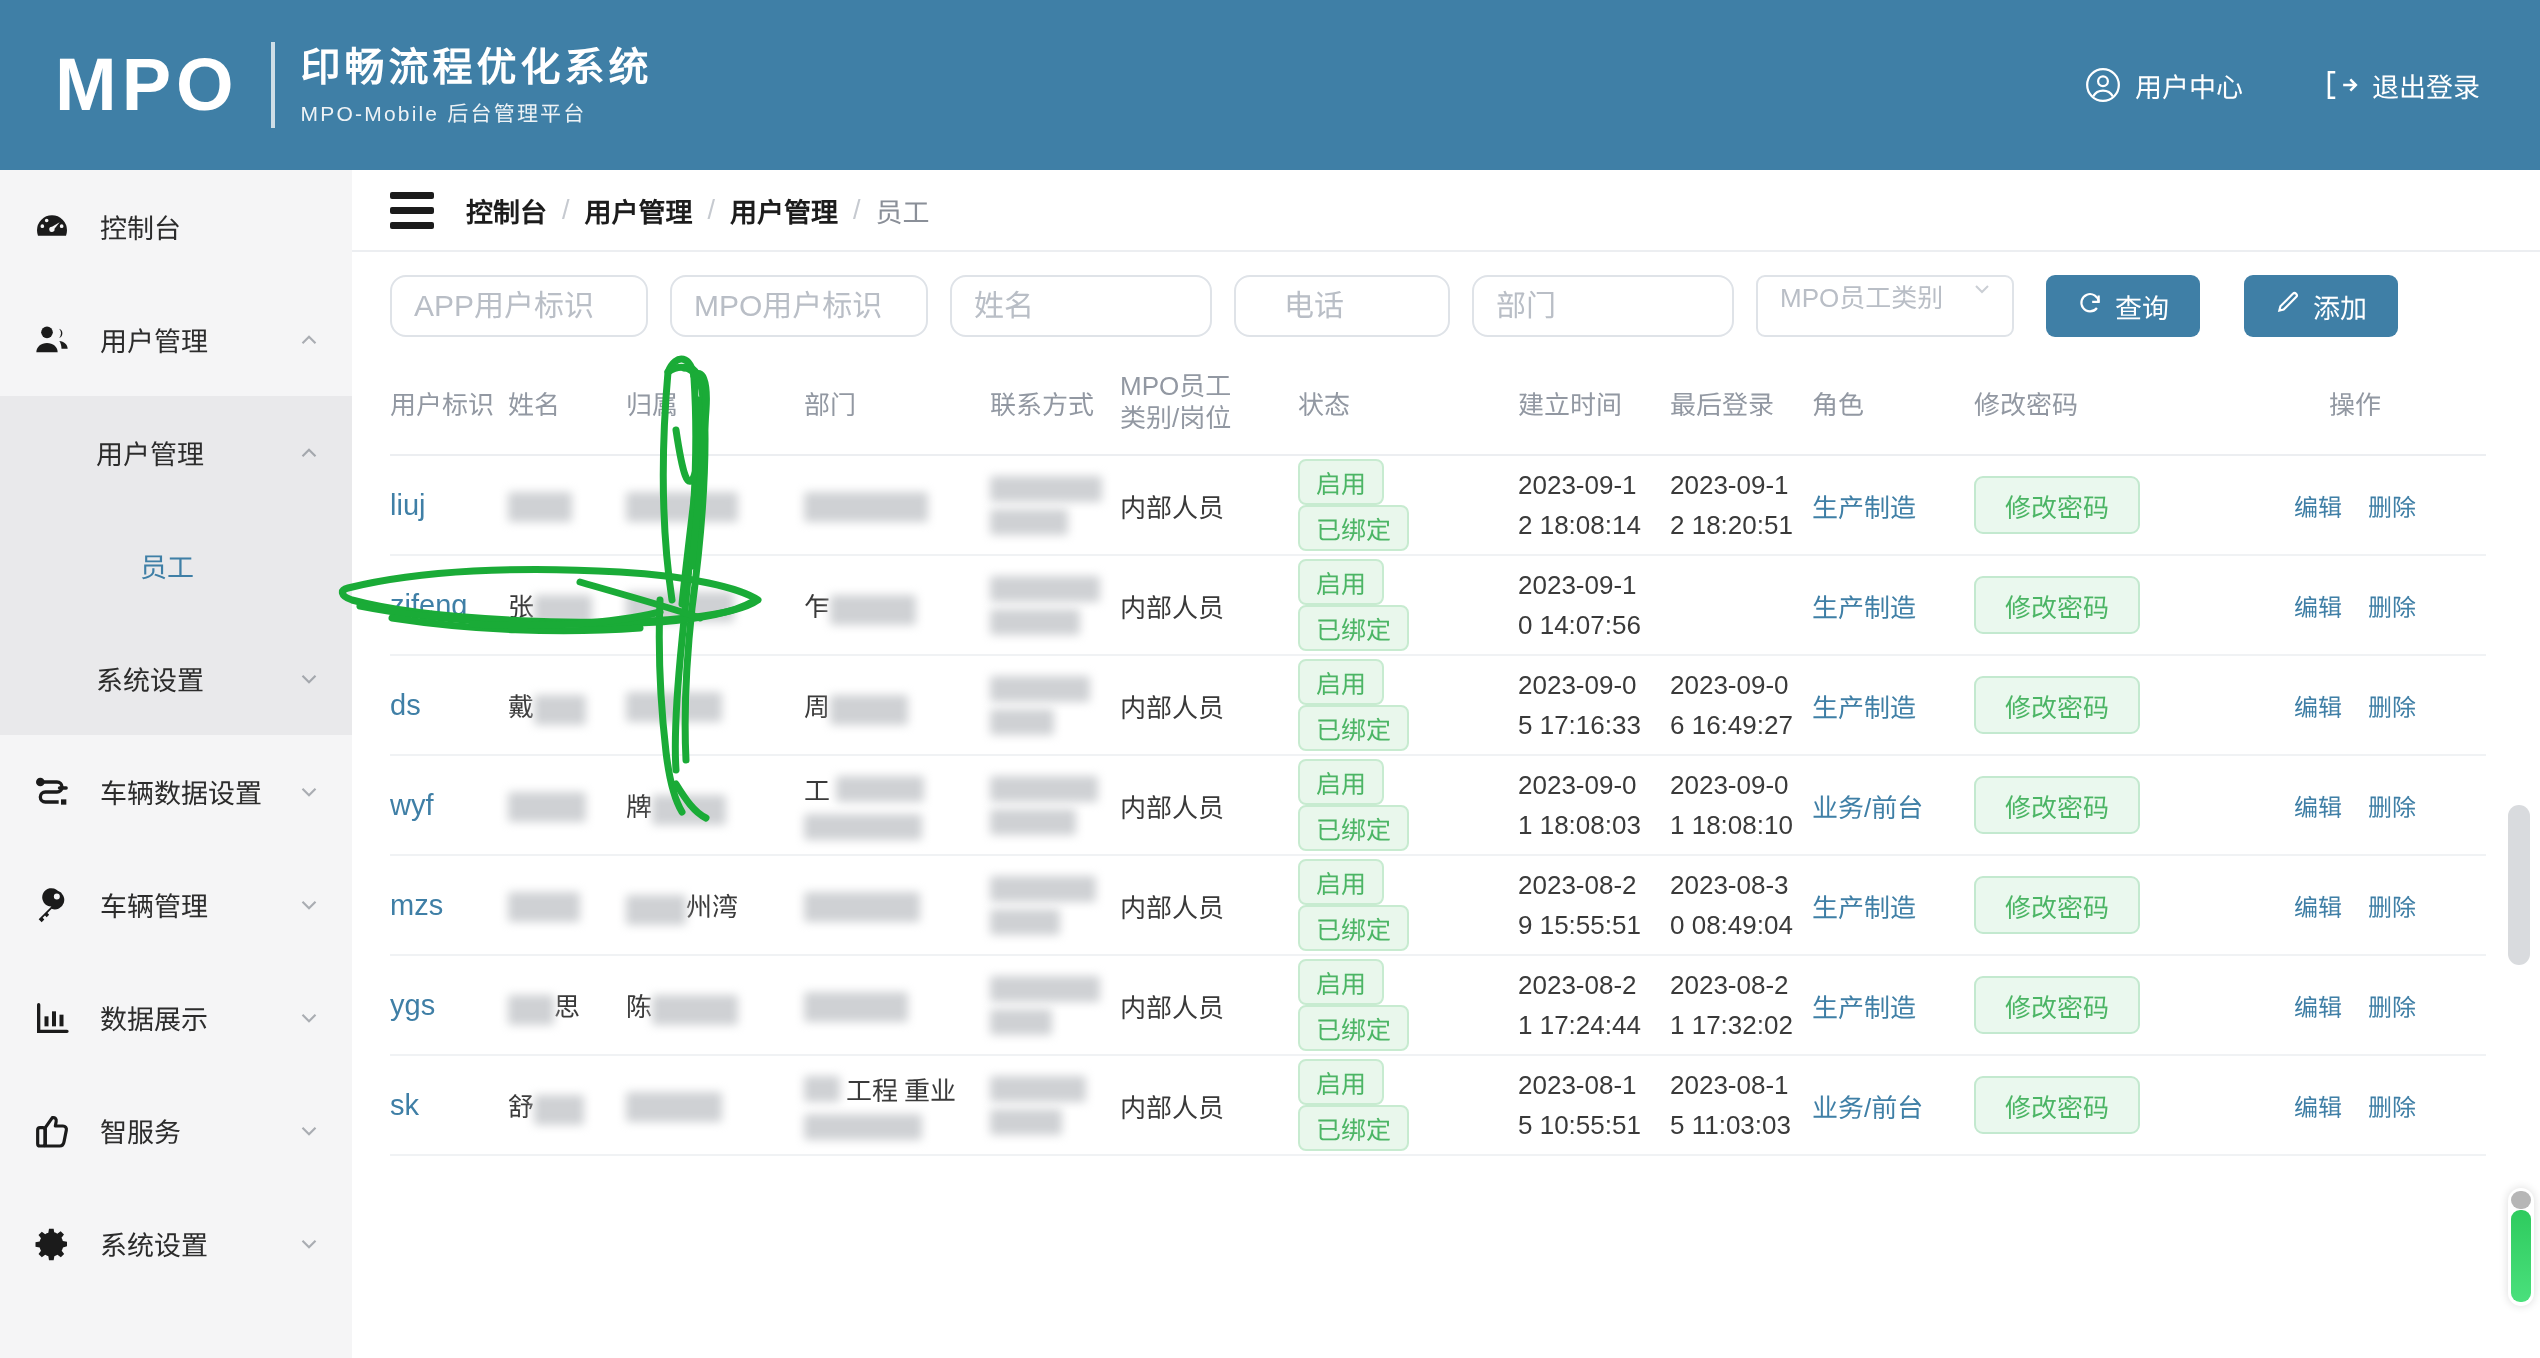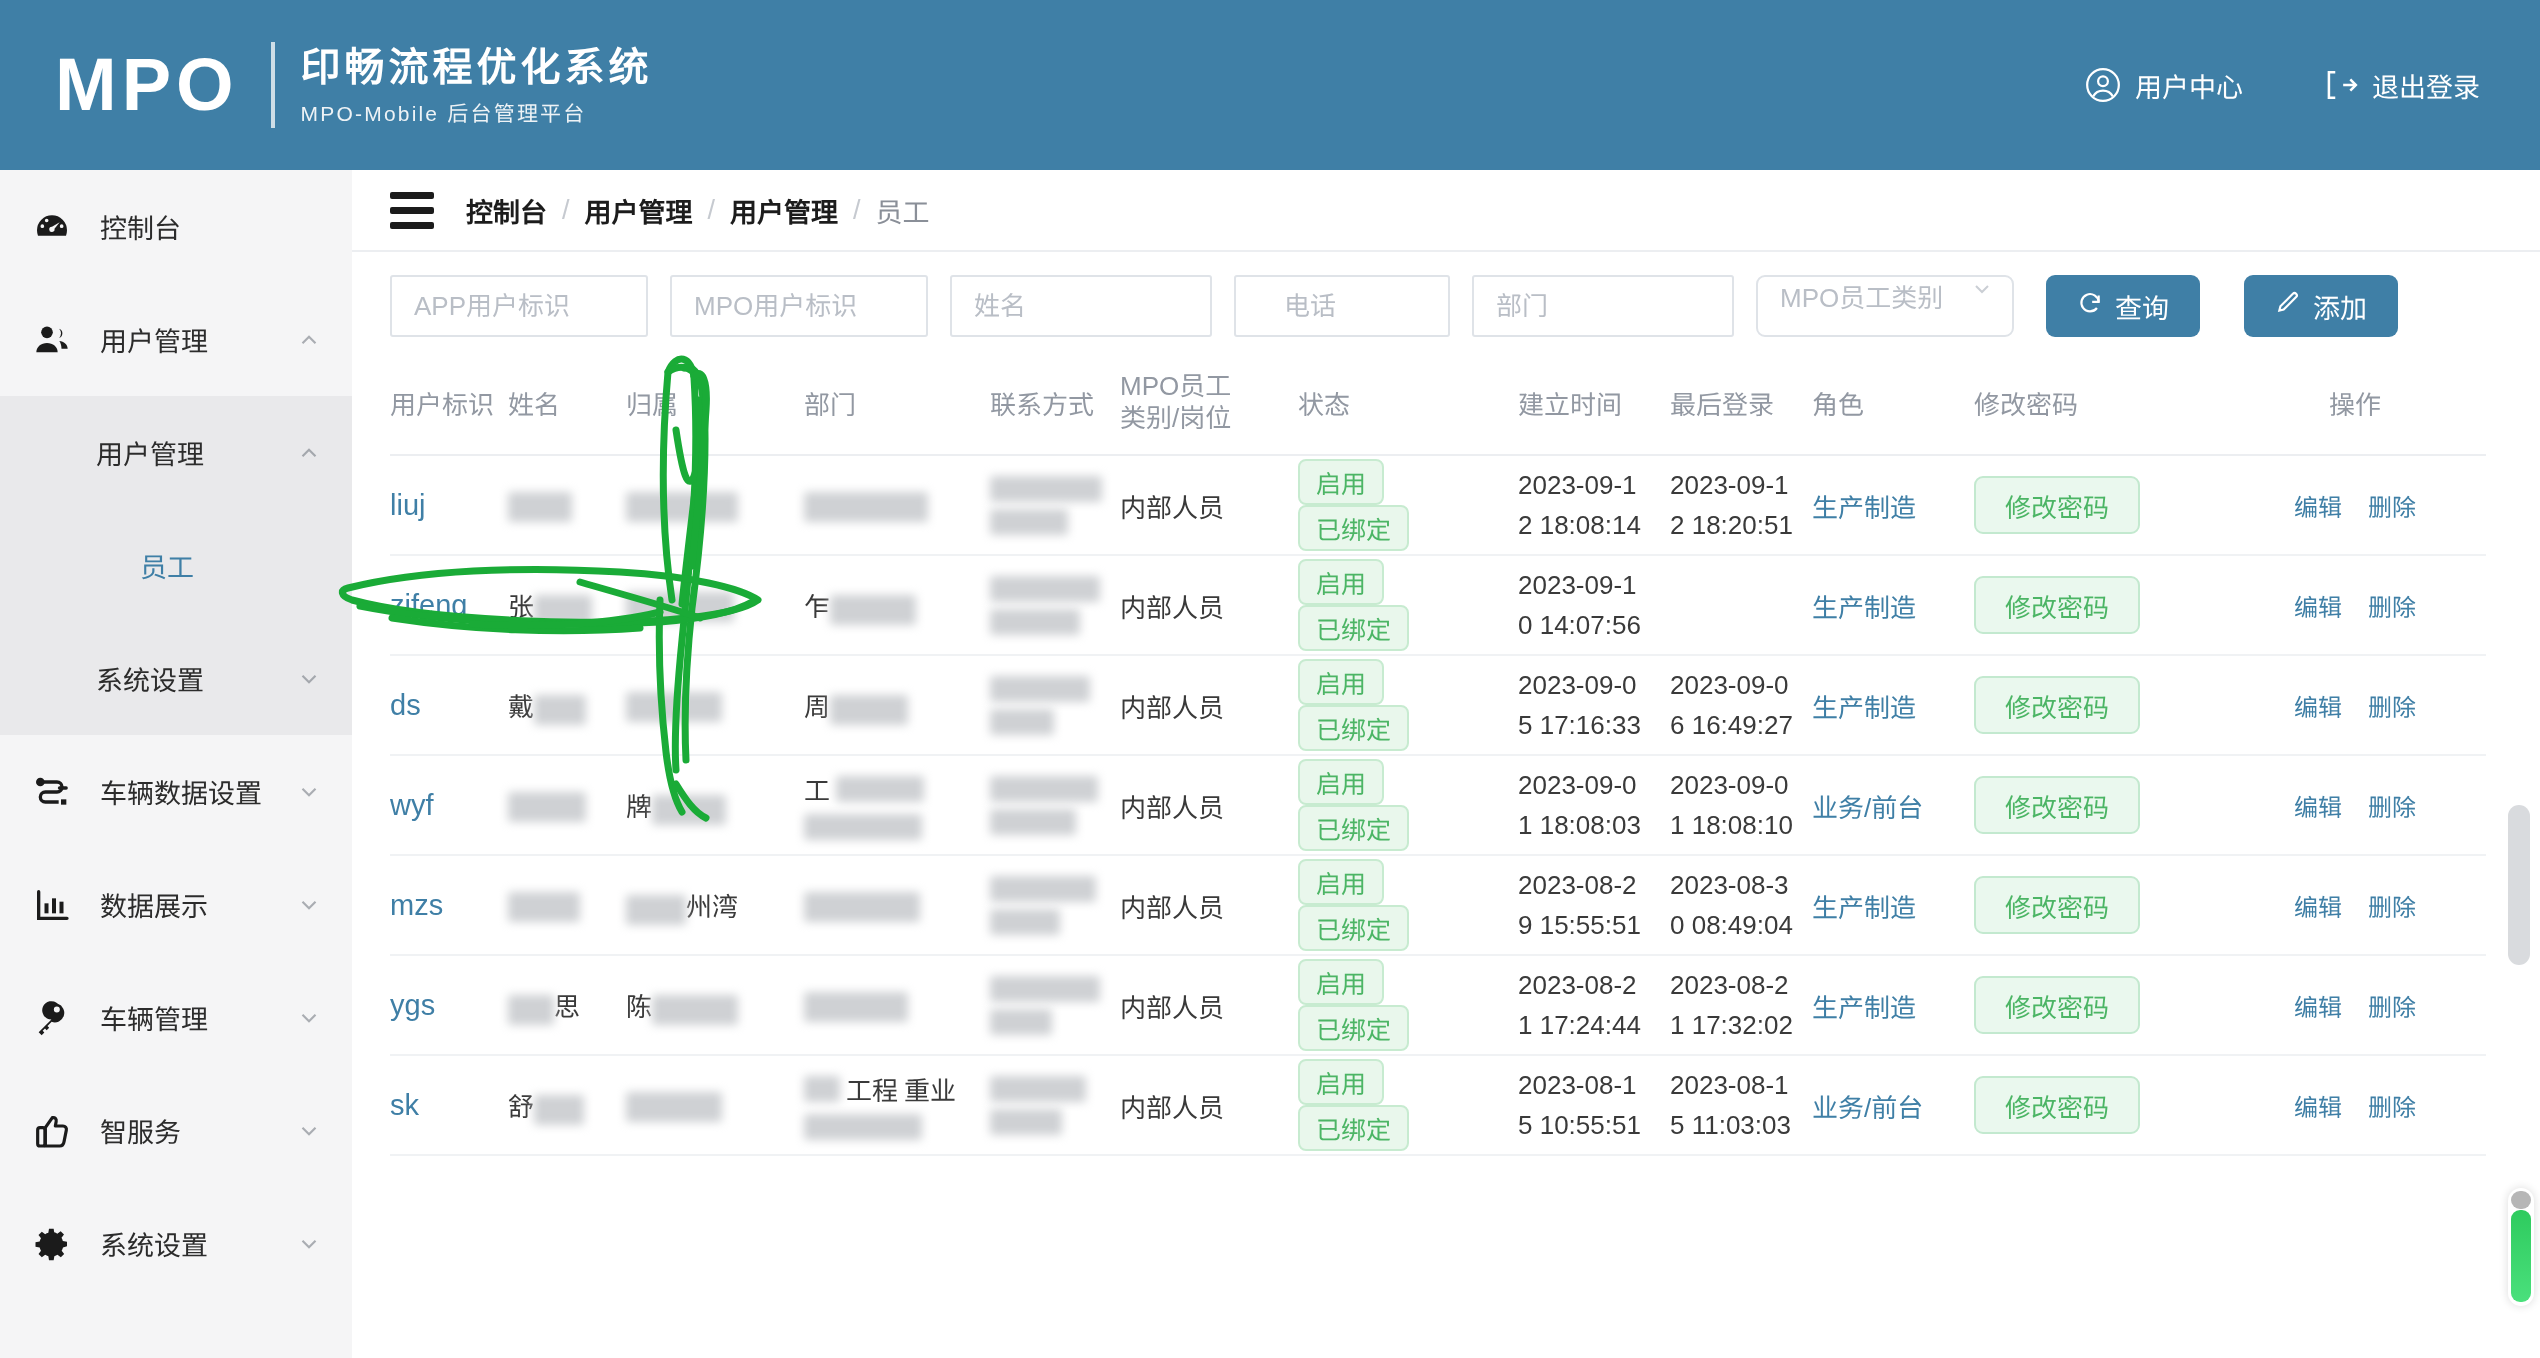--- a/index.html
+++ b/index.html
@@ -74,22 +74,22 @@
   .hamburger span:nth-child(2){ width: 44px; }
   .hamburger span:nth-child(3){ width: 44px; }
   .crumbs { display: flex; align-items: center; font-size: 27px; }
   .crumb { color: #1c1c1c; font-weight: 700; cursor: pointer; white-space: nowrap; }
   .crumb.last { color: #8a8f98; font-weight: 400; cursor: default; }
   .crumb-sep { color: #c6cad0; margin: 0 15px; font-weight: 400; }
 
   
   .filters { display: flex; align-items: center; padding: 23px 0 20px 38px; gap: 22px; }
   .fin {
-    height: 62px; border: 2px solid #dfe3e8; border-radius: 3px; background: #fff;
-    font-size: 26px; color: #2c2c2c; padding: 0 22px; outline: none;
+    height: 62px; border: 2px solid #dfe3e8; border-radius: 16px; background: #fff;
+    font-size: 30px; color: #2c2c2c; padding: 0 22px; outline: none;
     font-family: "Liberation Sans", sans-serif;
   }
   .fin::placeholder { color: #b9bec6; }
   .fin.w1 { width: 258px; }
   .fin.w2 { width: 258px; }
   .fin.w3 { width: 258px; }
   .fsel {
     height: 62px; width: 258px; border: 2px solid #dfe3e8; border-radius: 9px; background: #fff;
     display: flex; align-items: flex-start; justify-content: space-between;
     padding: 0 18px 0 22px; font-size: 26px; color: #b9bec6; cursor: pointer;
@@ -261,42 +261,42 @@
       <span class="side-label">车辆数据设置</span>
       <span class="caret">
         <svg width="26" height="26" viewBox="0 0 24 24" fill="none" stroke="#6d737c" stroke-width="2">
             <path d="M6 9l6 6 6-6"></path>
           </svg>
       </span>
     </div>
 
     <div class="side-item">
       <span class="side-ico">
+        <svg width="40" height="40" viewBox="0 0 24 24" fill="#1b1b1b">
+          <path d="M15.5 3.5a5.5 5.5 0 1 0-3.9 9.4l-.1.1L4 20.5l1.8 1.8 1.6-1.6-1-1 1.4-1.4 1 1 1.5-1.5-1-1 2.5-2.5a5.5 5.5 0 0 0 3.7-10.8zm-.6 5.2a1.8 1.8 0 1 1 0-3.6 1.8 1.8 0 0 1 0 3.6z"></path>
+        </svg>
+      </span>
+      <span class="side-label">车辆管理</span>
+      <span class="caret">
+        <svg width="26" height="26" viewBox="0 0 24 24" fill="none" stroke="#6d737c" stroke-width="2">
+            <path d="M6 9l6 6 6-6"></path>
+          </svg>
+      </span>
+    </div>
+
+    <div class="side-item">
+      <span class="side-ico">
         <svg width="40" height="40" viewBox="0 0 24 24" fill="none" stroke="#1b1b1b" stroke-width="2">
           <path d="M4 4v16h17" stroke-linecap="round"></path>
           <rect x="7.5" y="11" width="2.4" height="6" fill="#1b1b1b" stroke="none"></rect>
           <rect x="12" y="8" width="2.4" height="9" fill="#1b1b1b" stroke="none"></rect>
           <rect x="16.5" y="10" width="2.4" height="7" fill="#1b1b1b" stroke="none"></rect>
         </svg>
       </span>
       <span class="side-label">数据展示</span>
-      <span class="caret">
-        <svg width="26" height="26" viewBox="0 0 24 24" fill="none" stroke="#6d737c" stroke-width="2">
-            <path d="M6 9l6 6 6-6"></path>
-          </svg>
-      </span>
-    </div>
-
-    <div class="side-item">
-      <span class="side-ico">
-        <svg width="40" height="40" viewBox="0 0 24 24" fill="#1b1b1b">
-          <path d="M15.5 3.5a5.5 5.5 0 1 0-3.9 9.4l-.1.1L4 20.5l1.8 1.8 1.6-1.6-1-1 1.4-1.4 1 1 1.5-1.5-1-1 2.5-2.5a5.5 5.5 0 0 0 3.7-10.8zm-.6 5.2a1.8 1.8 0 1 1 0-3.6 1.8 1.8 0 0 1 0 3.6z"></path>
-        </svg>
-      </span>
-      <span class="side-label">车辆管理</span>
       <span class="caret">
         <svg width="26" height="26" viewBox="0 0 24 24" fill="none" stroke="#6d737c" stroke-width="2">
             <path d="M6 9l6 6 6-6"></path>
           </svg>
       </span>
     </div>
 
     <div class="side-item">
       <span class="side-ico">
         <svg width="40" height="40" viewBox="0 0 24 24" fill="none" stroke="#1b1b1b" stroke-width="1.9">

